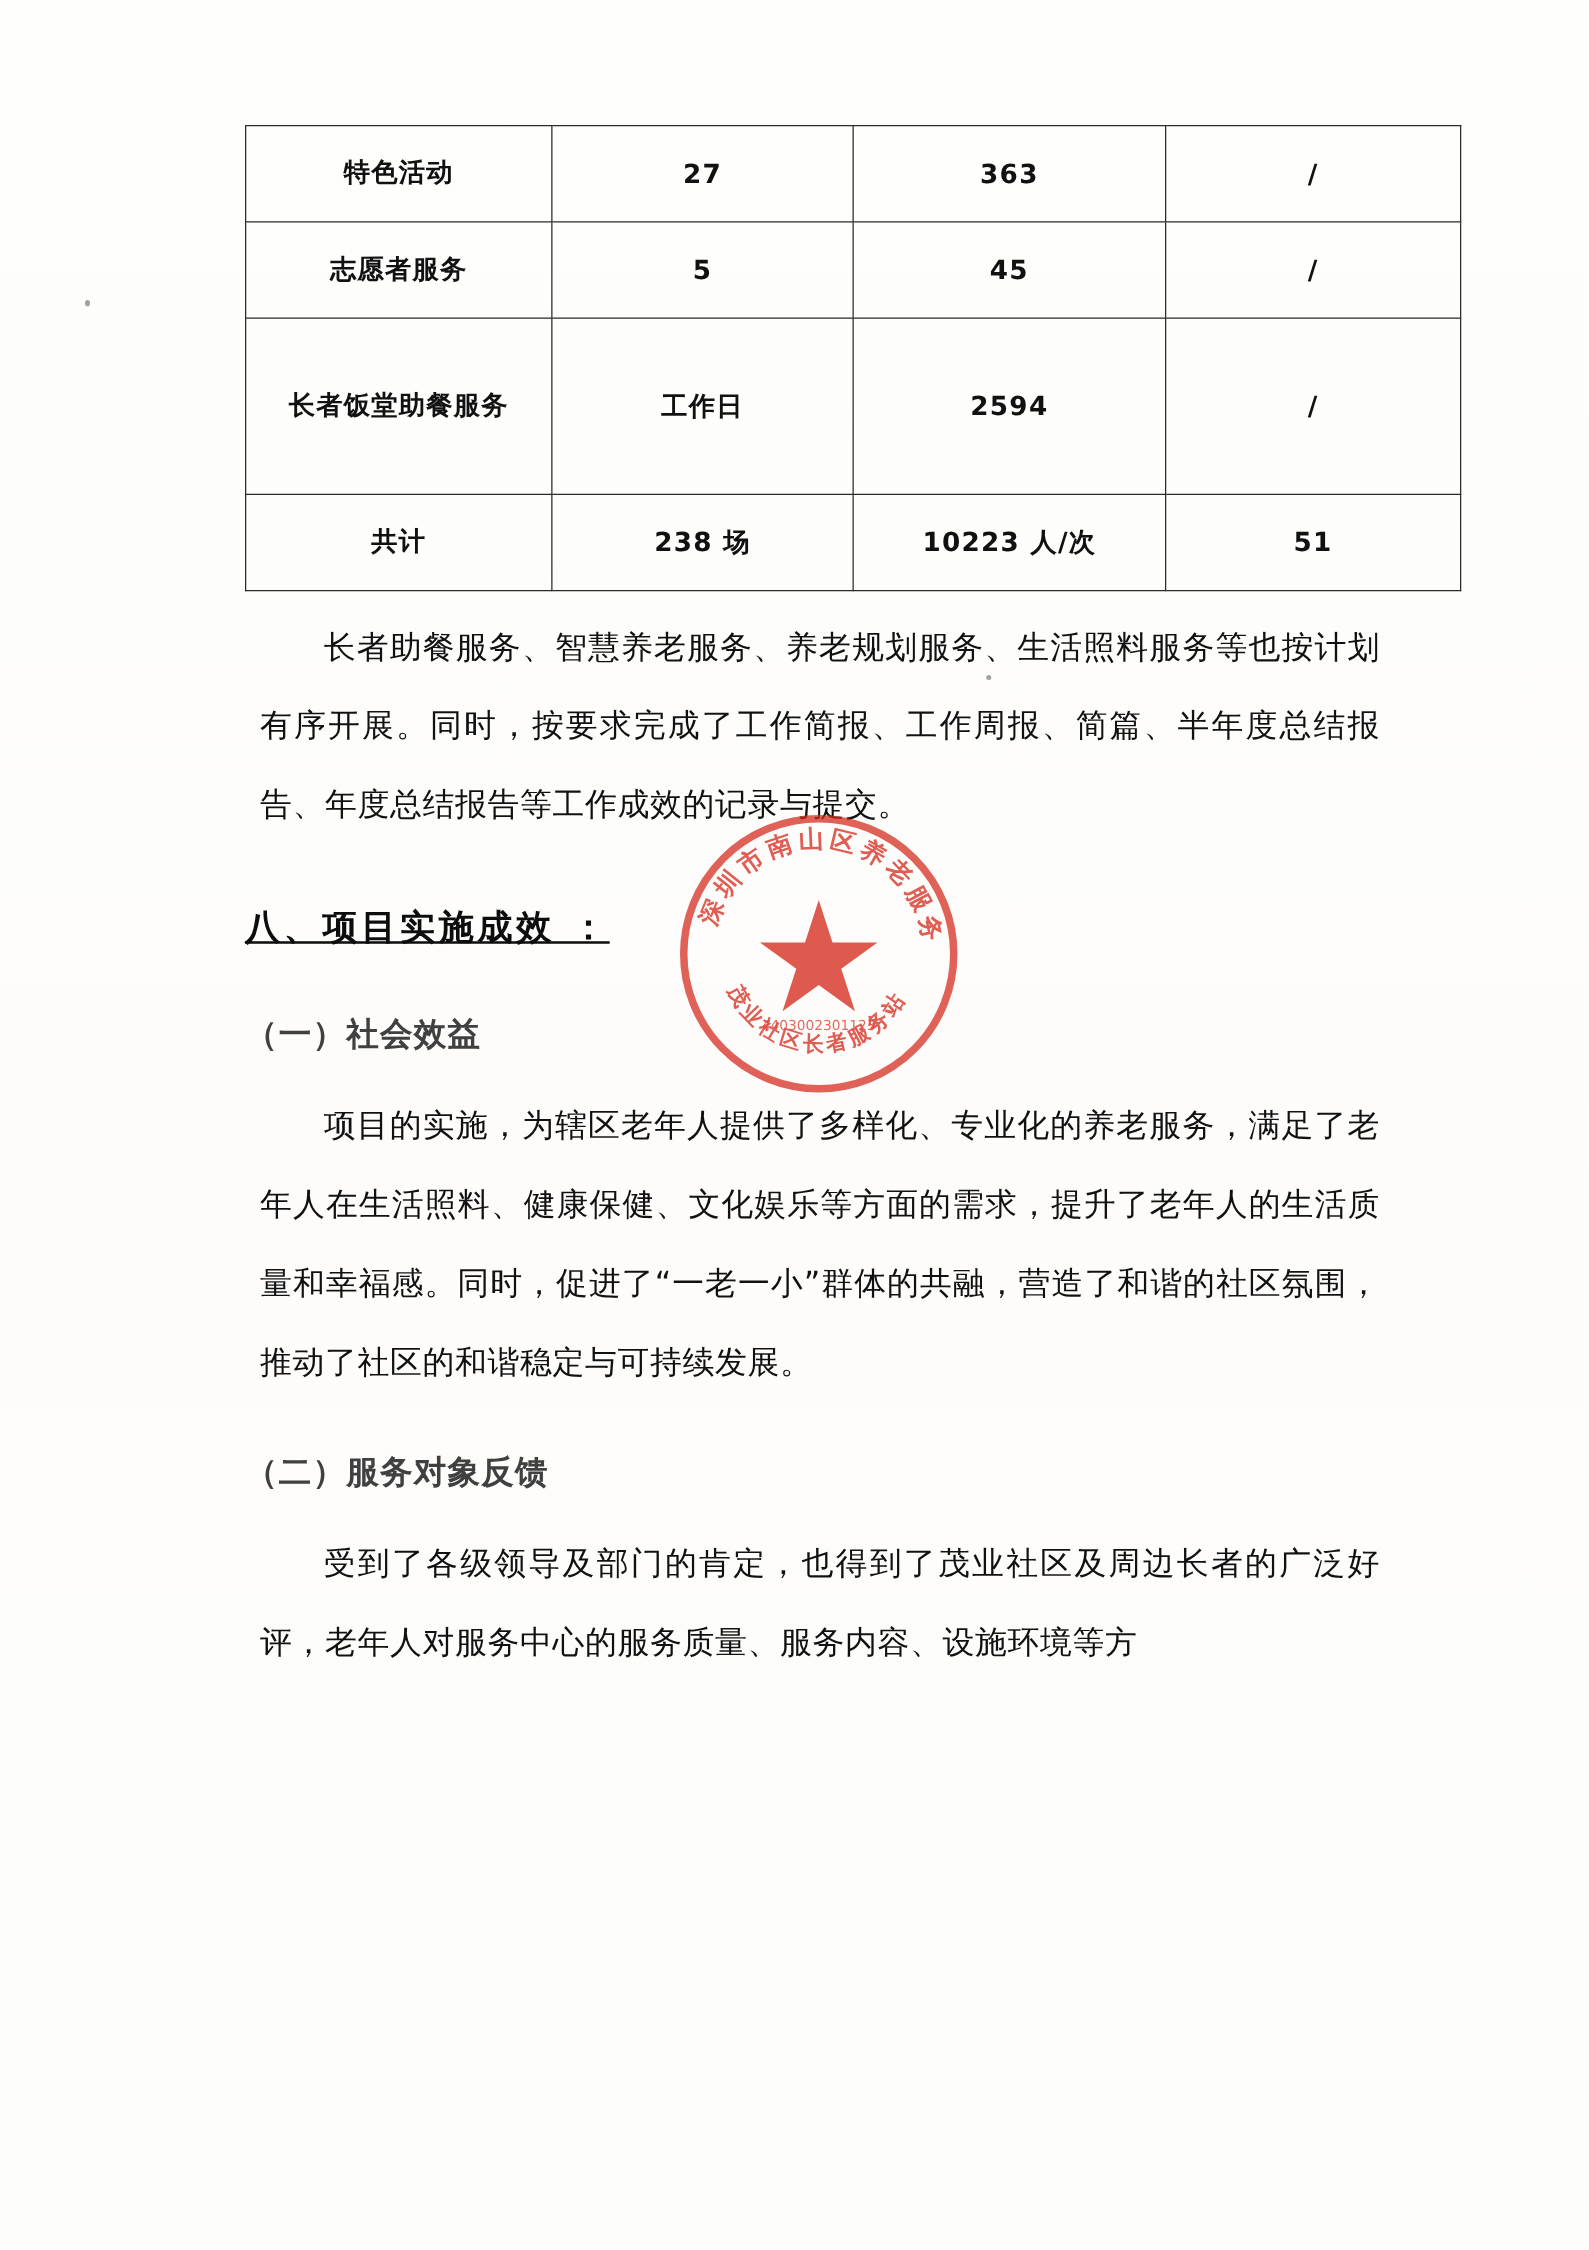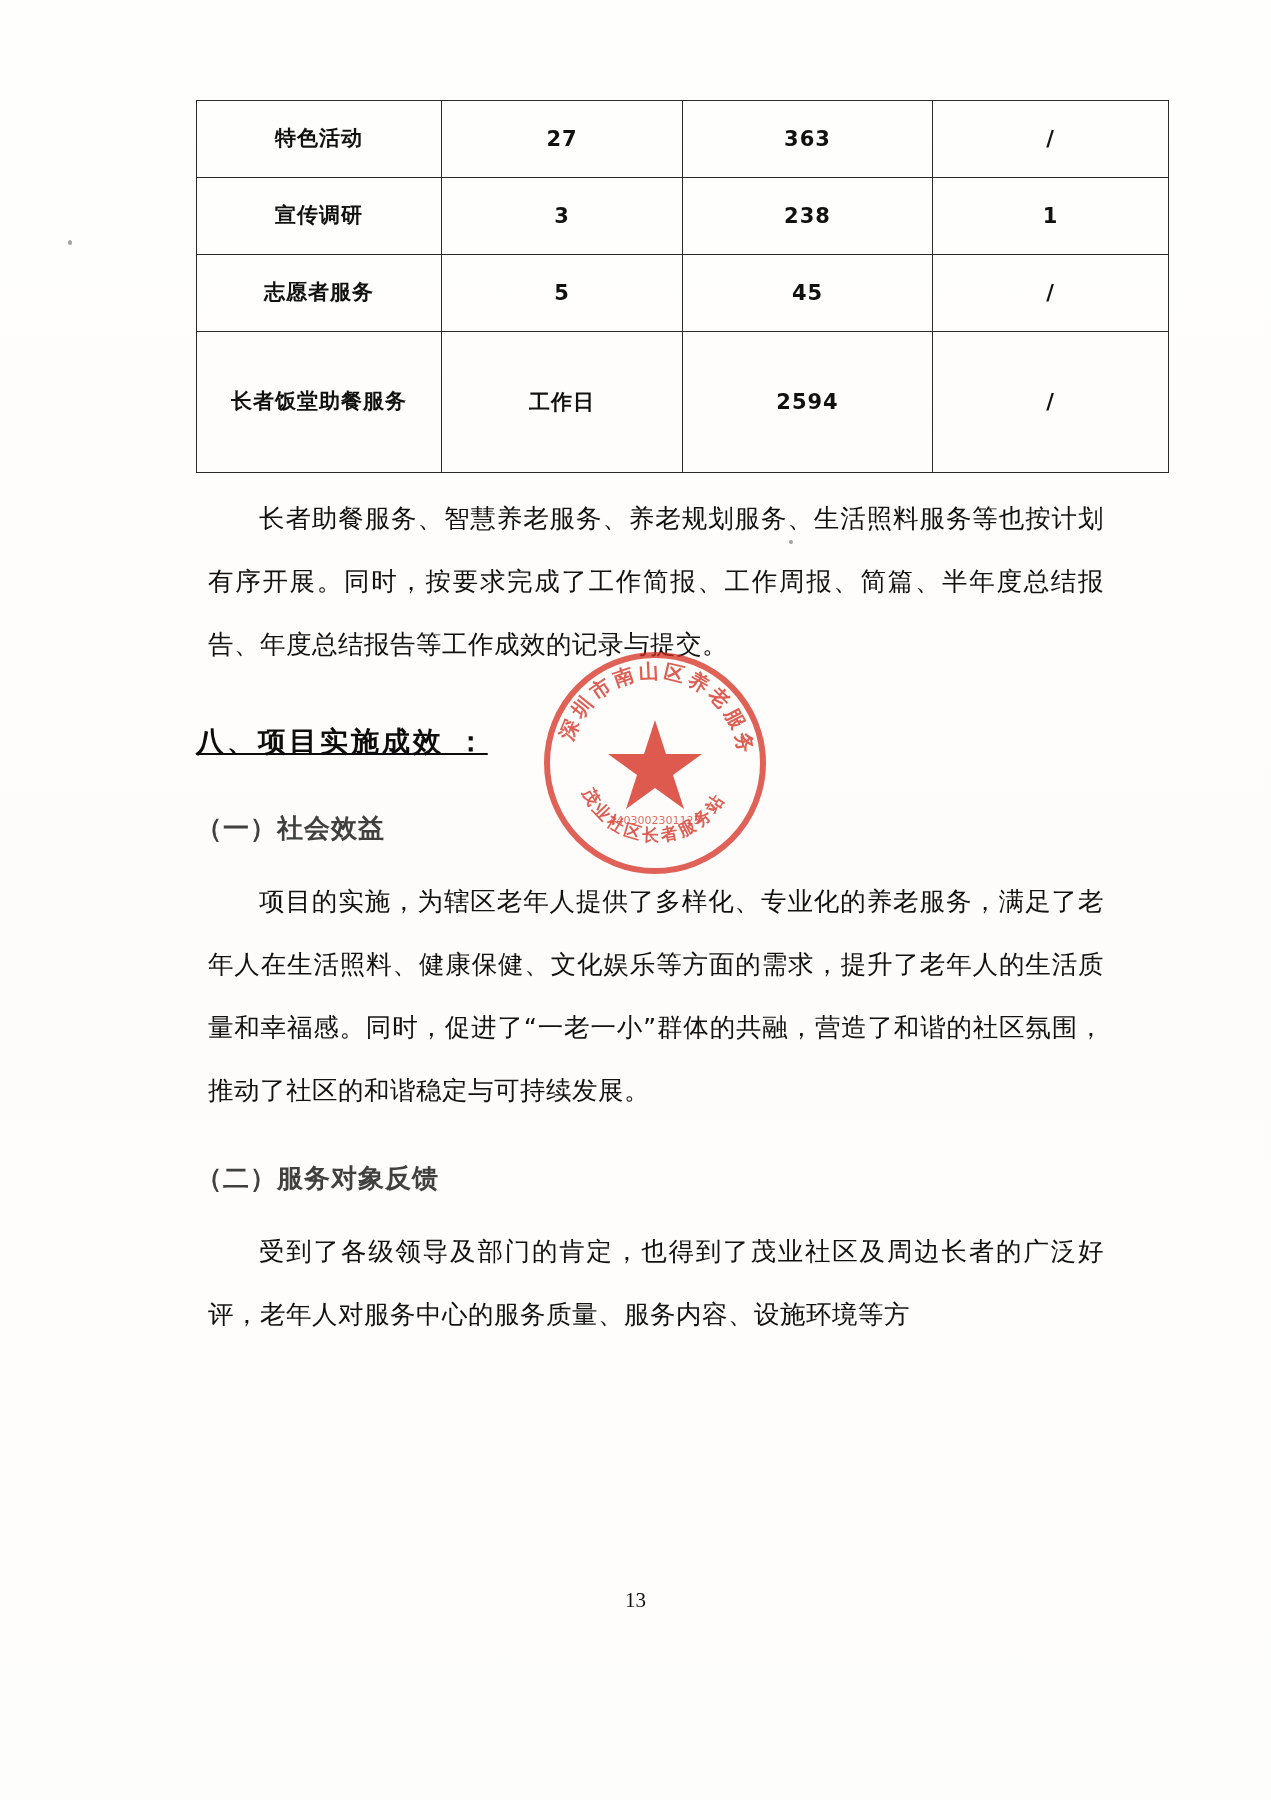--- a/index.html
+++ b/index.html
@@ -133,36 +133,36 @@
 
     <table class="stats">
       <tbody>
         <tr class="r-normal">
           <td class="label">特色活动</td>
           <td class="c2">27</td>
           <td class="c3">363</td>
           <td class="c4">/</td>
         </tr>
         <tr class="r-normal">
-          <td class="label">宣传调研</td>
-          <td class="c2">3</td>
-          <td class="c3">238</td>
-          <td class="c4">1</td>
-        </tr>
-        <tr class="r-normal">
           <td class="label">志愿者服务</td>
           <td class="c2">5</td>
           <td class="c3">45</td>
           <td class="c4">/</td>
         </tr>
         <tr class="r-tall">
           <td class="label">长者饭堂助餐服务</td>
           <td class="c2">工作日</td>
           <td class="c3">2594</td>
           <td class="c4">/</td>
+        </tr>
+        <tr class="r-normal">
+          <td class="label">共计</td>
+          <td class="c2">238 场</td>
+          <td class="c3">10223 人/次</td>
+          <td class="c4">51</td>
         </tr>
       </tbody>
     </table>
 
     <div class="para-block">
       <p class="para indent">长者助餐服务、智慧养老服务、养老规划服务、生活照料服务等也按计划有序开展。同时，按要求完成了工作简报、工作周报、简篇、半年度总结报告、年度总结报告等工作成效的记录与提交。</p>
     </div>
 
     <h2 class="section">八、项目实施成效 ：</h2>
 
@@ -189,15 +189,14 @@
         </text>
         <text font-size="17" font-family="DejaVu Sans, sans-serif" font-weight="bold" letter-spacing="3">
           <textPath href="#bottomArc" startOffset="12%">茂业社区长者服务站</textPath>
         </text>
       </g>
       <text x="115" y="176" text-anchor="middle" font-size="11" fill="#d52b1e" font-family="DejaVu Sans, sans-serif" opacity="0.85">4403002301123</text>
       <polygon fill="#d52b1e" opacity="0.95" points="115,72 126,106 162,106 133,127 144,161 115,140 86,161 97,127 68,106 104,106"></polygon>
     </svg>
   </div>
 
-  <div class="page-number">13</div>
 
 </div>
 
 </body></html>

